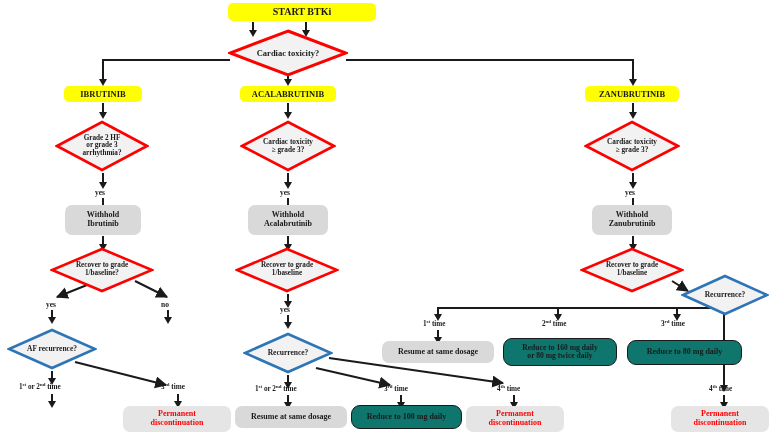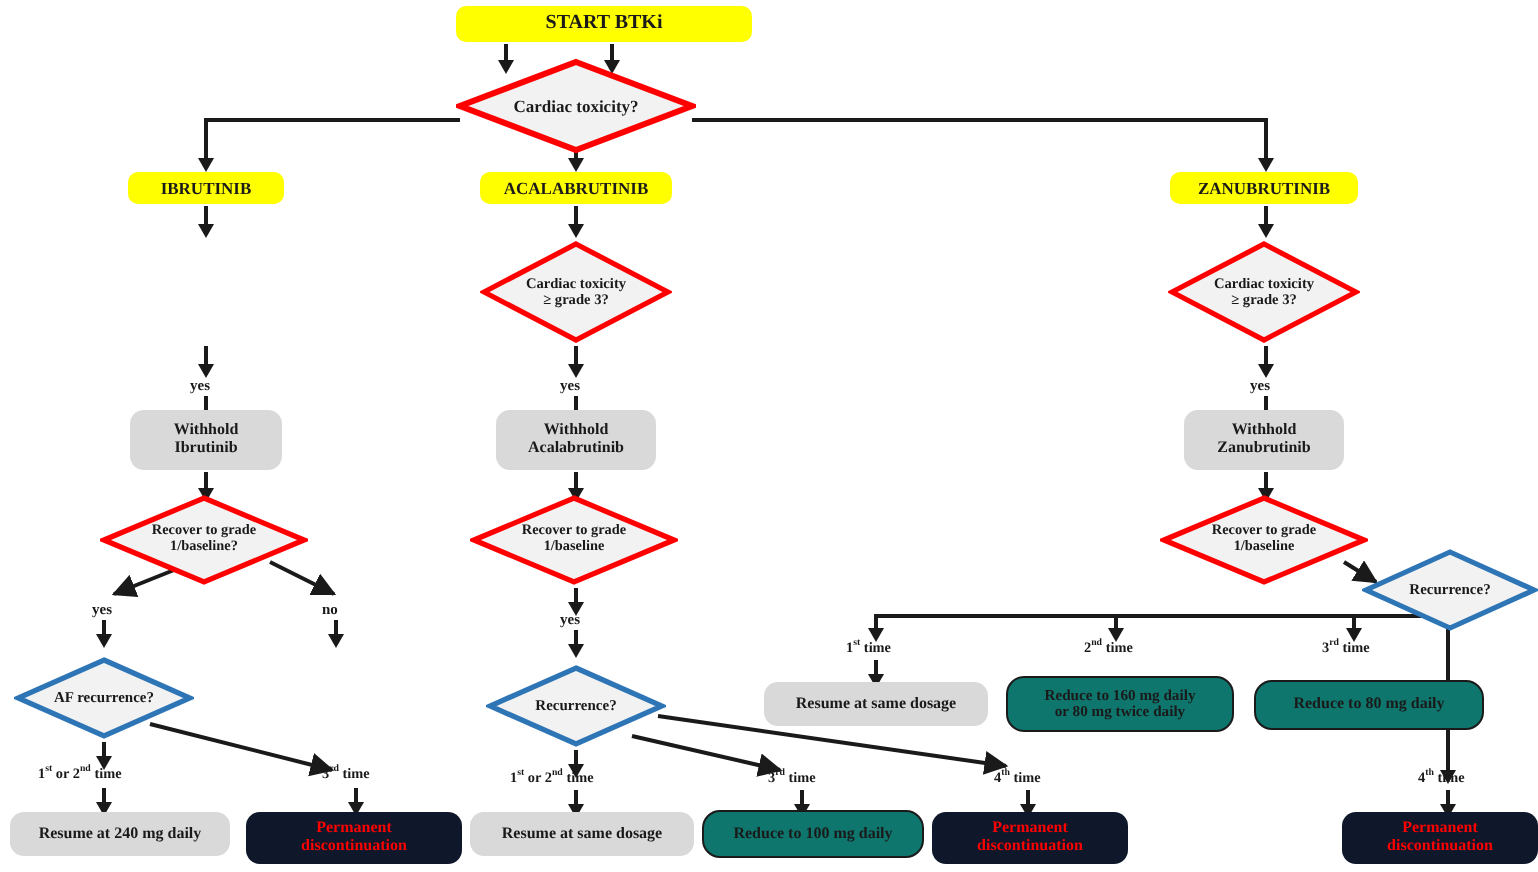--- a/index.html
+++ b/index.html
@@ -18,21 +18,21 @@
     background:#FFFF00;border-radius:5px;color:#1a1a1a;font-weight:bold;
     z-index:5;line-height:1.05;
   }
   
   .grey{
     background:#d9d9d9;border-radius:7px;color:#1a1a1a;font-weight:bold;
     z-index:5;line-height:1.12;
   }
   
   .darkgrey{
-    background:#0f172a;border-radius:7px;color:#ff0000;font-weight:bold;
+    background:#e5e5e5;border-radius:7px;color:#ff0000;font-weight:bold;
     z-index:5;line-height:1.12;
   }
   
   .white{
     background:#0f766e;border:1.3px solid #1a1a1a;border-radius:9px;color:#1a1a1a;
     font-weight:bold;z-index:5;line-height:1.12;
   }
 
   
   .diamond{z-index:5;background:transparent;}
@@ -95,20 +95,30 @@
   <div class="arrowhead" style="left:283.5px;top:79px;"></div>
   <div class="vline" style="left:632px;top:59px;height:21px;"></div>
   <div class="arrowhead" style="left:628.5px;top:79px;"></div>
 
   <div class="node yellow" style="left:64px;top:86px;width:78px;height:16px;font-size:8.5px;">
     <span>IBRUTINIB</span>
   </div>
   <div class="vline" style="left:102px;top:103px;height:10px;"></div>
   <div class="arrowhead" style="left:98.5px;top:112px;"></div>
 
+  <div class="node diamond" style="left:55px;top:120px;width:94px;height:52px;font-size:7.2px;">
+    <svg viewBox="0 0 94 52" preserveAspectRatio="none">
+        <polygon points="47,2 92,26 47,50 2,26" fill="#f2f2f2" stroke="#ff0000" stroke-width="2.6"></polygon>
+      </svg>
+    <span class="dtext">
+      <span>Grade 2 HF</span><br>
+      <span>or grade 3</span><br>
+      <span>arrhythmia?</span>
+    </span>
+  </div>
   <div class="vline" style="left:102px;top:173px;height:10px;"></div>
   <div class="arrowhead" style="left:98.5px;top:182px;"></div>
   <div class="lbl" style="left:95px;top:188px;font-size:7.5px;">yes</div>
   <div class="vline" style="left:102px;top:198px;height:8px;"></div>
   <div class="arrowhead" style="left:98.5px;top:205px;"></div>
 
   <div class="node grey" style="left:65px;top:205px;width:76px;height:30px;font-size:8px;">
     <span>
       <span>Withhold</span><br>
       <span>Ibrutinib</span>
@@ -148,23 +158,20 @@
     1<sup>st</sup> or 2<sup>nd</sup> time
   </div>
   <div class="lbl" style="left:161px;top:383px;font-size:7.2px;">
     3<sup>rd</sup> time
   </div>
   <div class="vline" style="left:51px;top:394px;height:8px;"></div>
   <div class="arrowhead" style="left:47.5px;top:401px;"></div>
   <div class="vline" style="left:177px;top:394px;height:8px;"></div>
   <div class="arrowhead" style="left:173.5px;top:401px;"></div>
 
-  <div class="node grey" style="left:5px;top:406px;width:110px;height:22px;font-size:8px;">
-    <span>Resume at 240 mg daily</span>
-  </div>
   <div class="node darkgrey" style="left:123px;top:406px;width:108px;height:26px;font-size:8px;">
     <span>
       <span>Permanent</span><br>
       <span>discontinuation</span>
     </span>
   </div>
 
   <div class="node yellow" style="left:240px;top:86px;width:96px;height:16px;font-size:8.5px;">
     <span>ACALABRUTINIB</span>
   </div>

